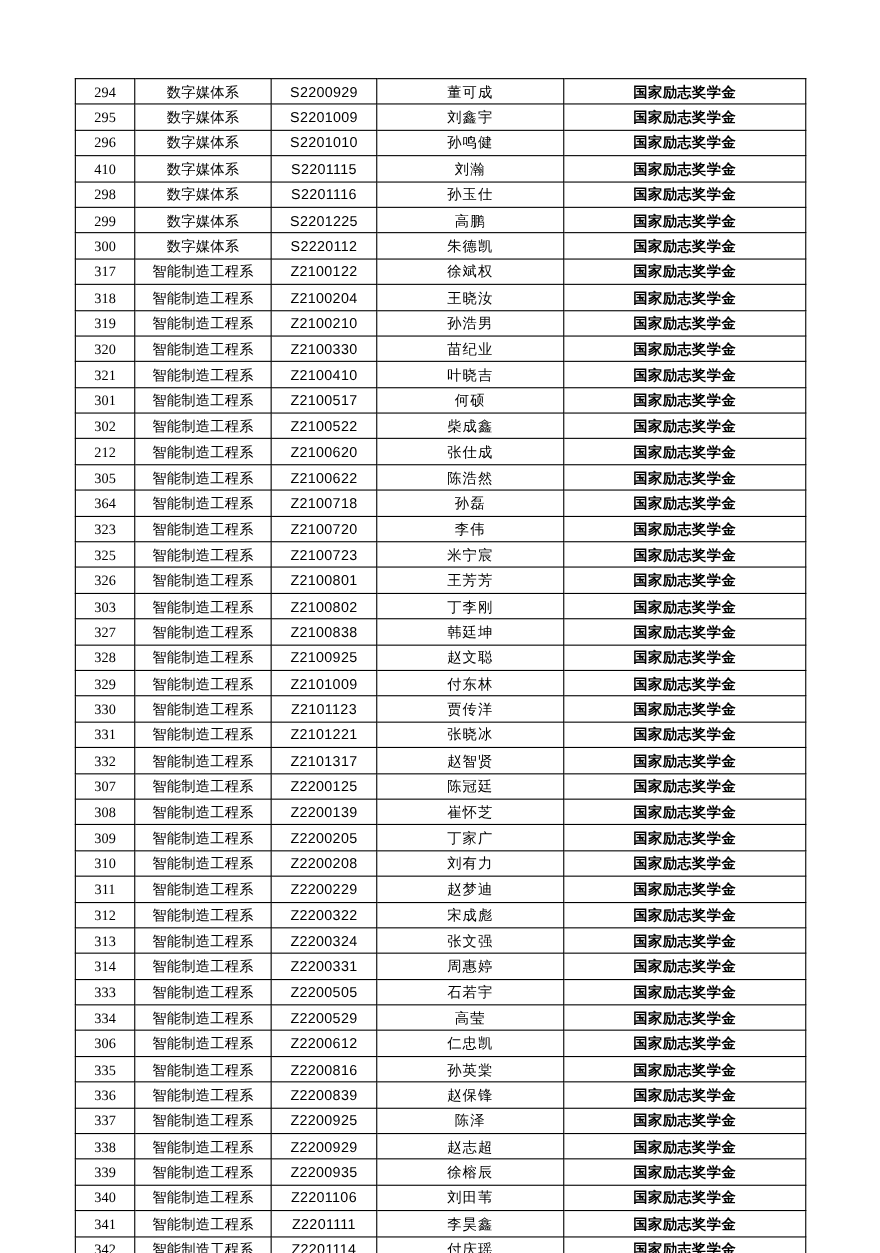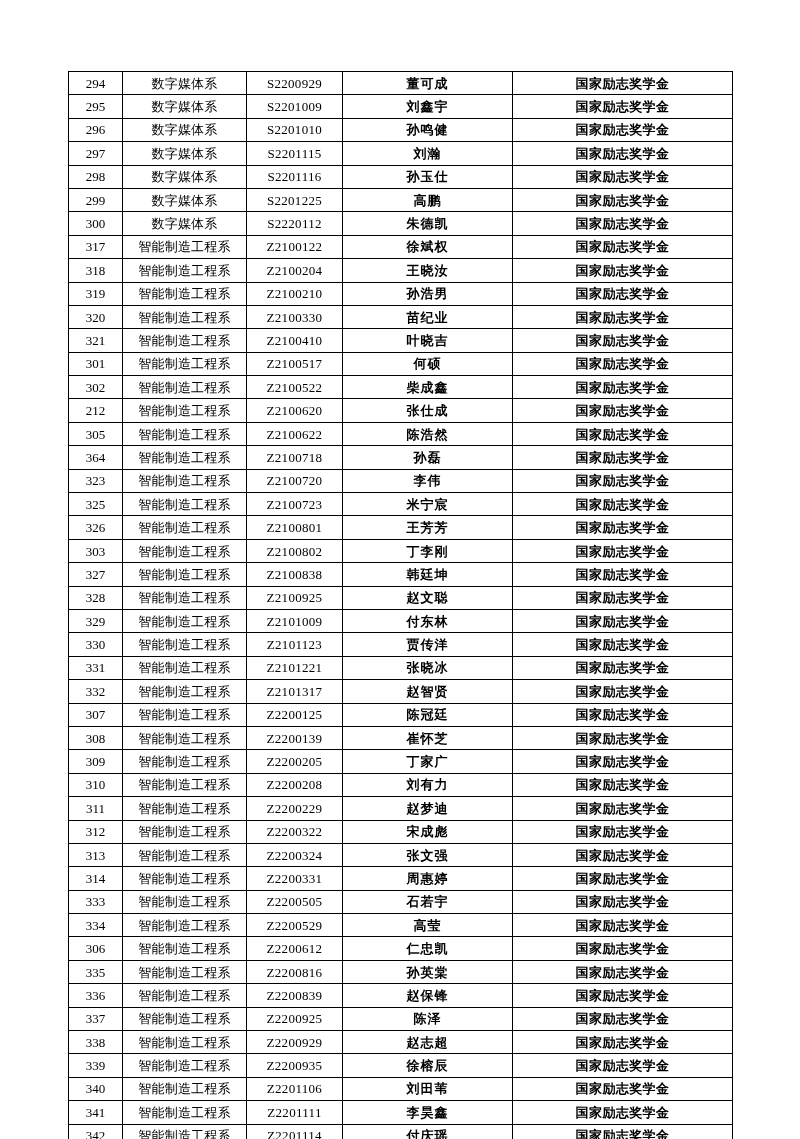--- a/index.html
+++ b/index.html
@@ -40,22 +40,22 @@
     overflow: hidden;
   }
   .col-no    { width: 54px; }
   .col-dept  { width: 124px; }
   .col-id    { width: 96px; }
   .col-name  { width: 170px; }
   .col-award { width: 220px; }
 
   td.cell-no    { font-size: 12.5px; }
   td.cell-dept  { font-size: 13px; letter-spacing: 0.2px; }
-  td.cell-id    { font-size: 13px; font-family: Liberation Serif, serif; letter-spacing: 0.3px; }
-  td.cell-name  { font-size: 13.5px; letter-spacing: 1px; font-weight: bold; }
+  td.cell-id    { font-size: 13px; font-family: Liberation Sans, sans-serif; letter-spacing: 0.3px; }
+  td.cell-name  { font-size: 13.5px; letter-spacing: 1px; }
   td.cell-award { font-size: 13.5px; letter-spacing: 0.4px; font-weight: bold; }
 </style>
 </head>
 <body>
 
 <div class="page">
   <table class="award-table">
     <colgroup>
       <col class="col-no">
       <col class="col-dept">
@@ -79,21 +79,21 @@
           <td class="cell-award">国家励志奖学金</td>
         </tr>
         <tr>
           <td class="cell-no">296</td>
           <td class="cell-dept">数字媒体系</td>
           <td class="cell-id">S2201010</td>
           <td class="cell-name">孙鸣健</td>
           <td class="cell-award">国家励志奖学金</td>
         </tr>
         <tr>
-          <td class="cell-no">297</td>
+          <td class="cell-no">410</td>
           <td class="cell-dept">数字媒体系</td>
           <td class="cell-id">S2201115</td>
           <td class="cell-name">刘瀚</td>
           <td class="cell-award">国家励志奖学金</td>
         </tr>
         <tr>
           <td class="cell-no">298</td>
           <td class="cell-dept">数字媒体系</td>
           <td class="cell-id">S2201116</td>
           <td class="cell-name">孙玉仕</td>

